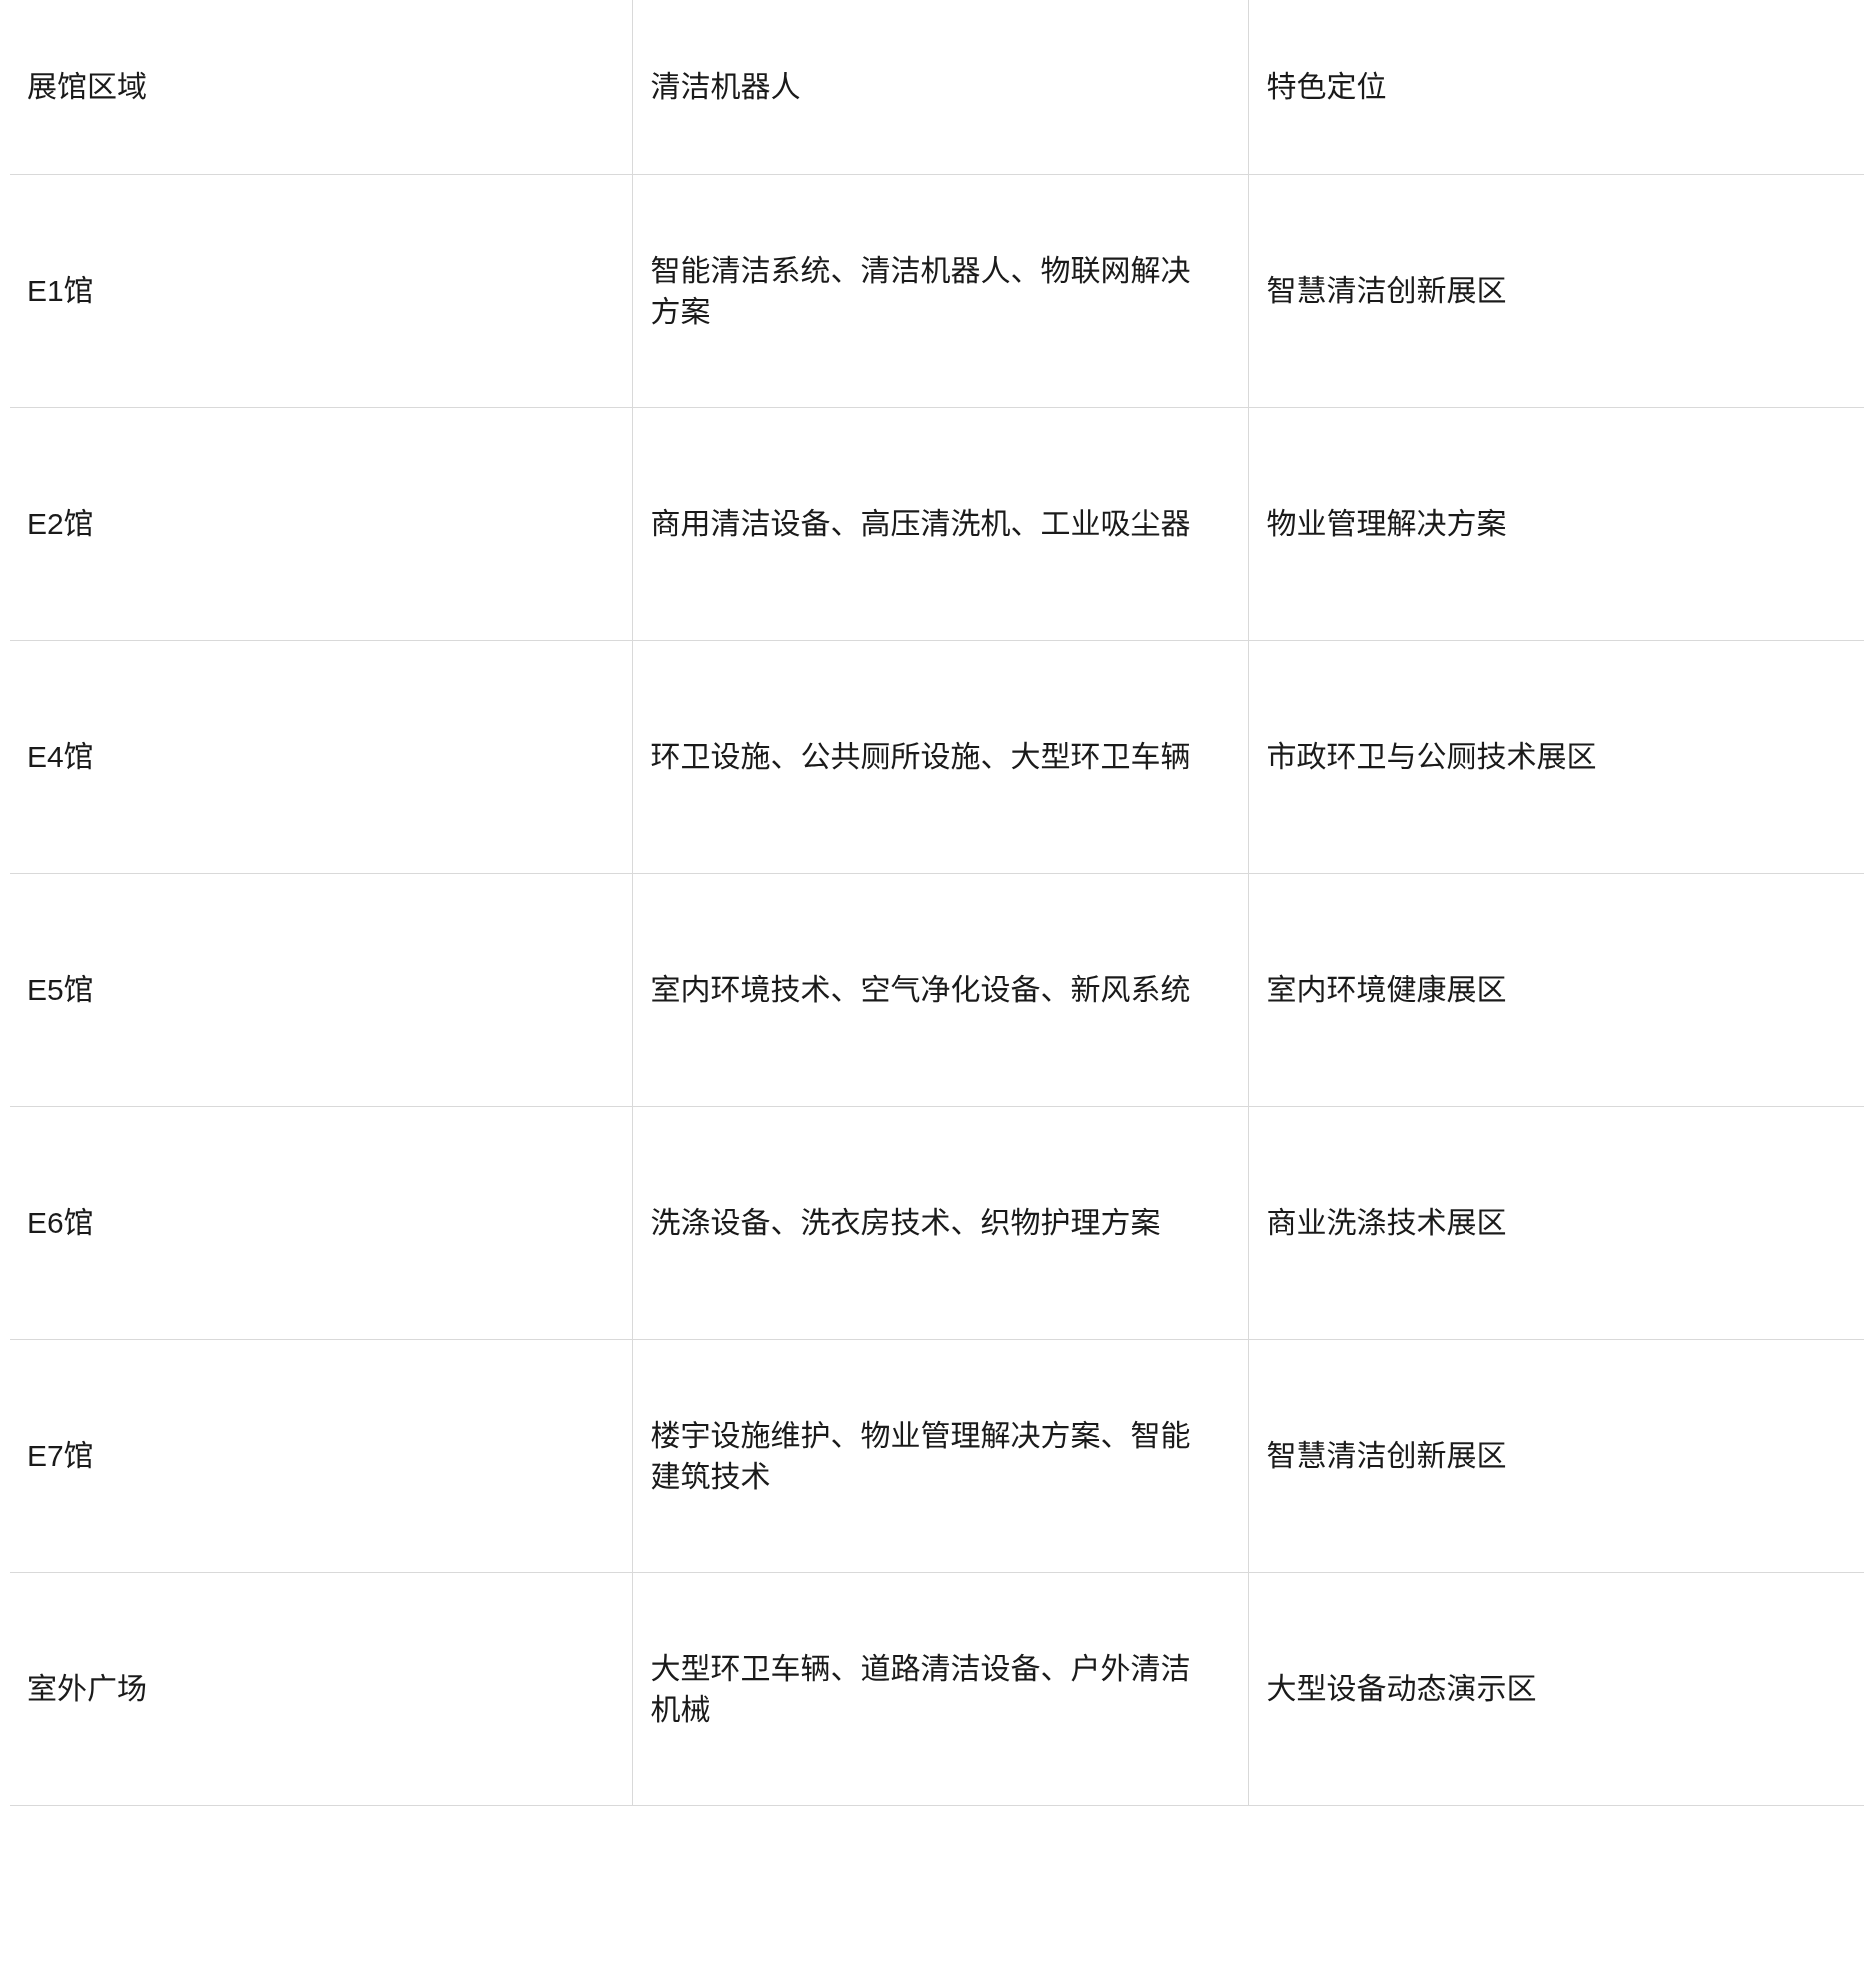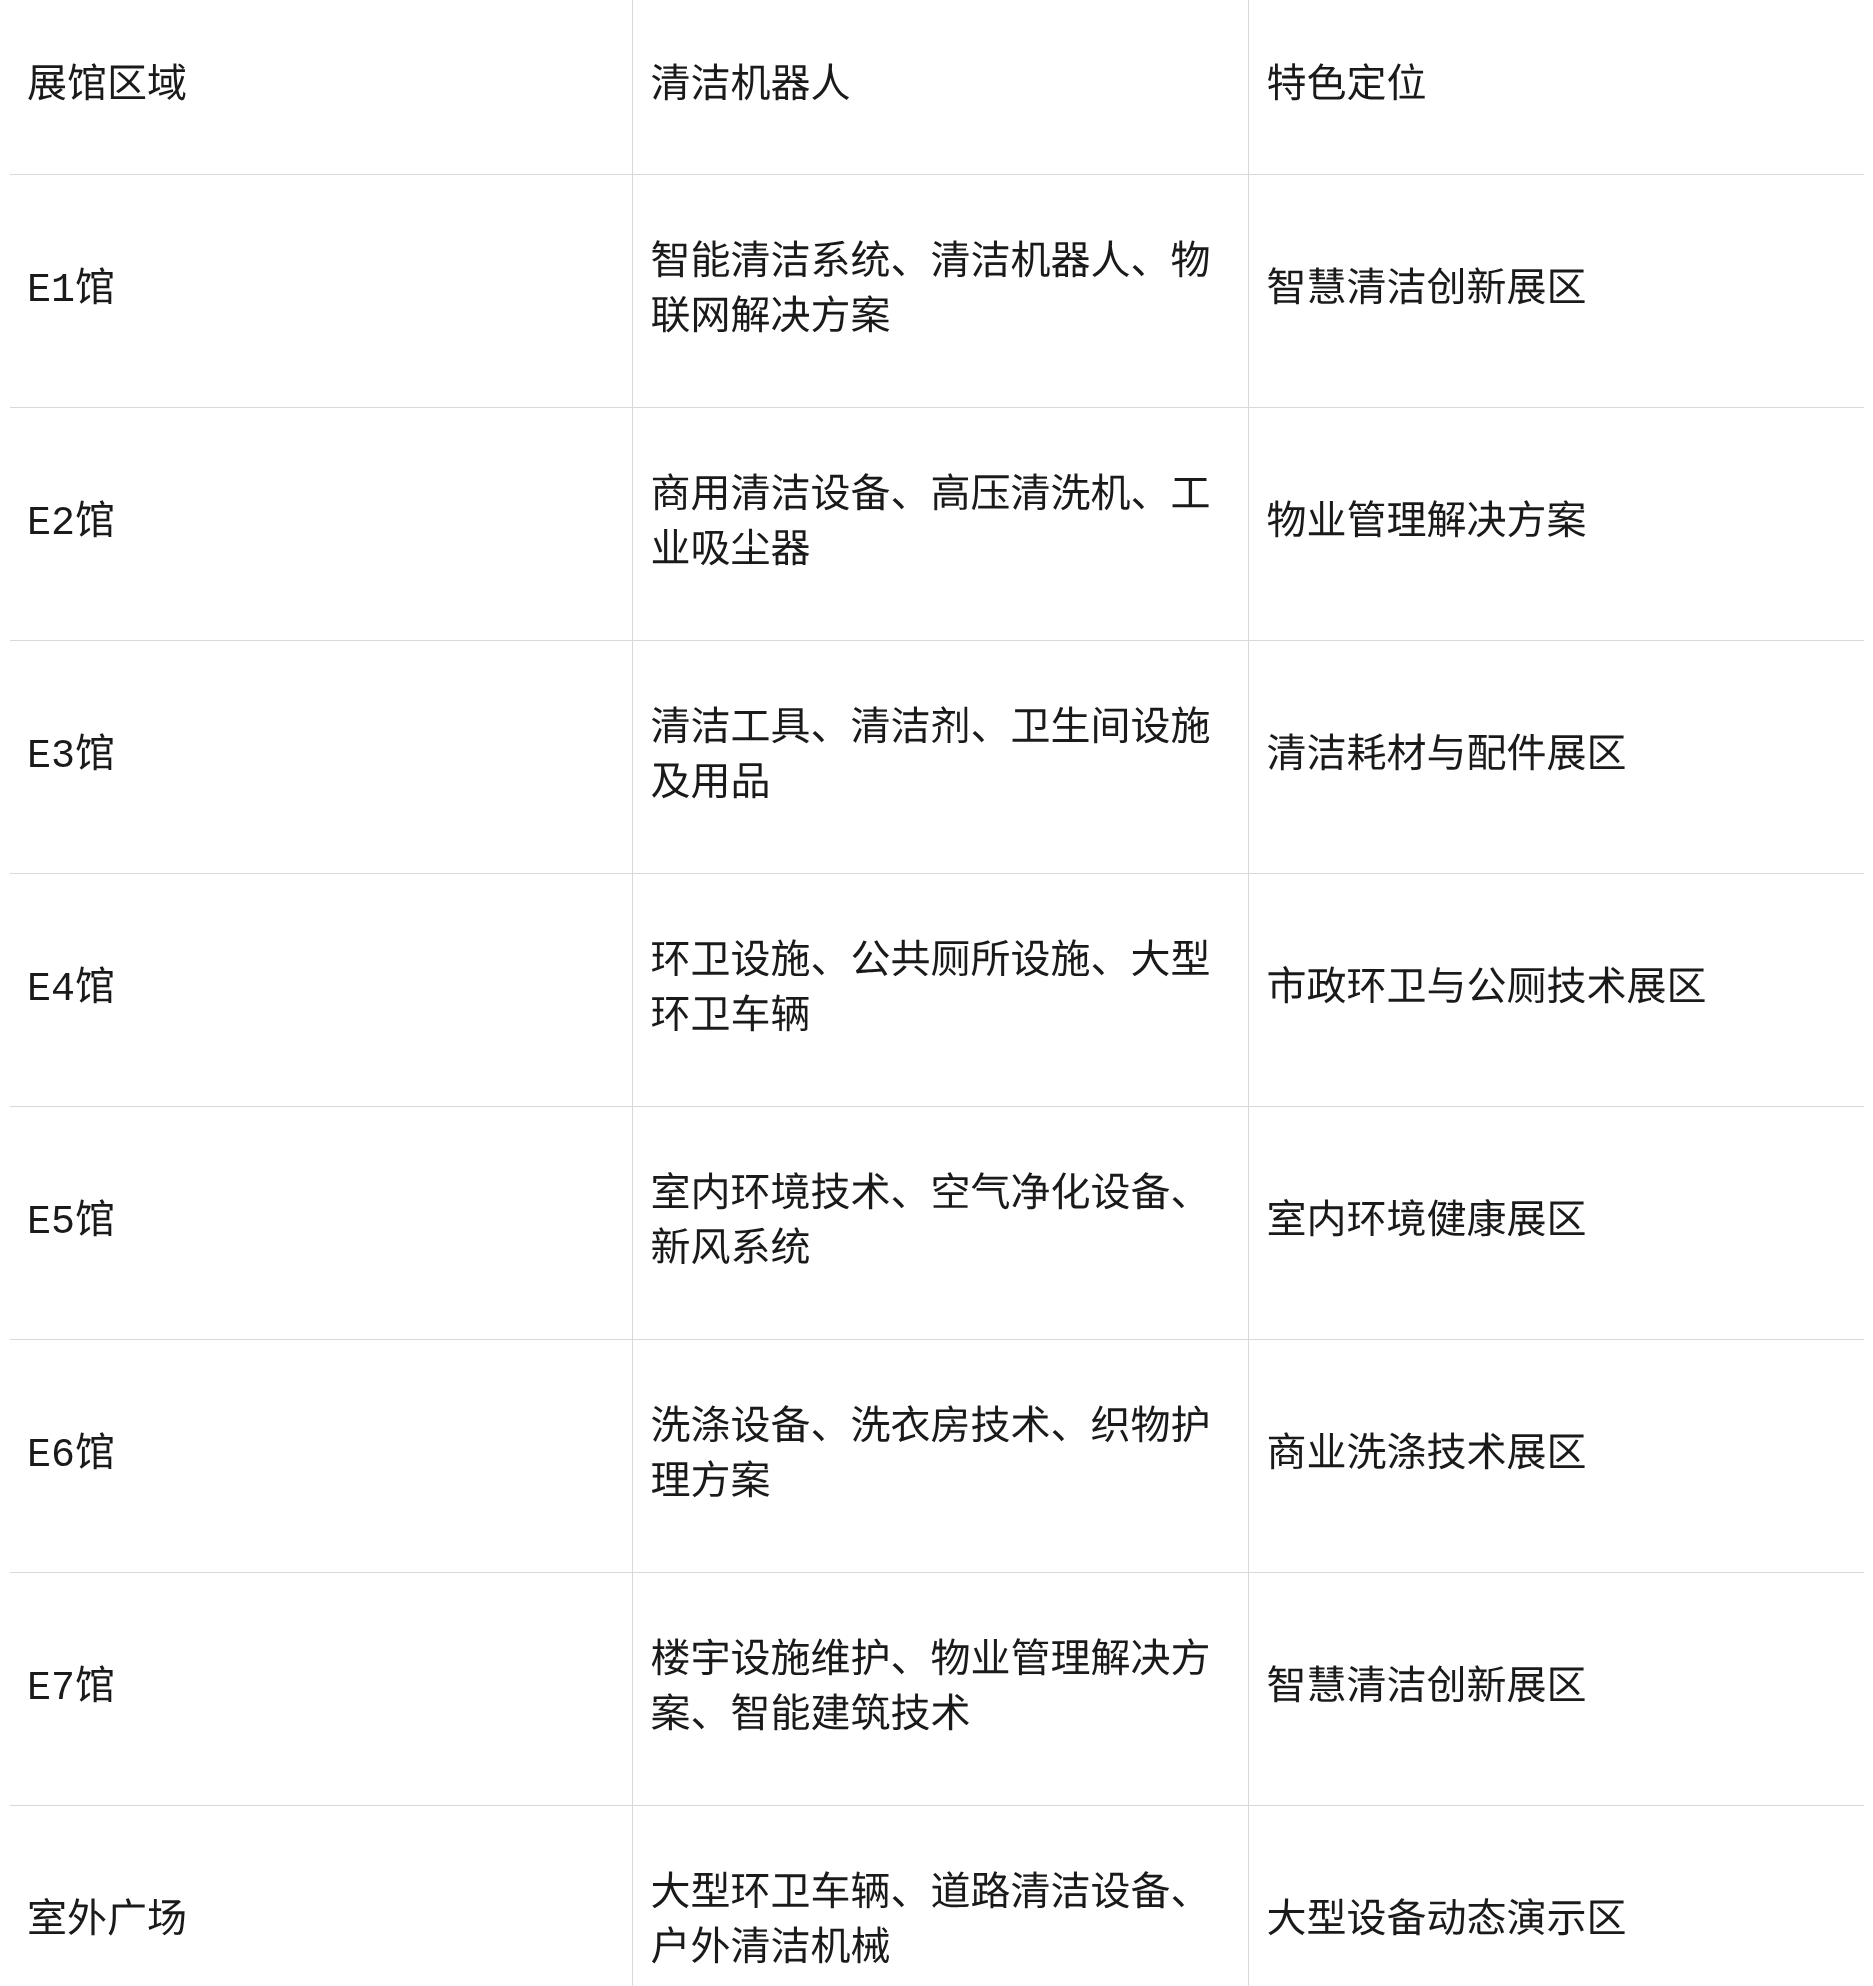--- a/index.html
+++ b/index.html
@@ -28,26 +28,25 @@
   table.exhibit-table col.col-area   { width: 623px; }
   table.exhibit-table col.col-cat    { width: 616px; }
   table.exhibit-table col.col-pos    { width: 615px; }
 
   table.exhibit-table th,
   table.exhibit-table td {
     border: 1.9px solid #d9d9d9;
     vertical-align: middle;
     text-align: left;
     padding: 25px 23px 25px 17.4px;
-    font-size: 40px;
+    font-size: 30px;
     line-height: 1.38;
     font-weight: 400;
     color: #1a1a1a;
     word-break: break-all;
-    font-family: Liberation Mono, monospace;
   }
   table.exhibit-table thead th {
     height: 174px;
     font-weight: 400;
     padding-top: 0;
     padding-bottom: 0;
   }
   table.exhibit-table tbody td {
     height: 182px;
   }
@@ -91,25 +90,20 @@
         <td class="cell-area">E1馆</td>
         <td class="cell-cat">智能清洁系统、清洁机器人、物联网解决方案</td>
         <td class="cell-pos">智慧清洁创新展区</td>
       </tr>
       <tr>
         <td class="cell-area">E2馆</td>
         <td class="cell-cat">商用清洁设备、高压清洗机、工业吸尘器</td>
         <td class="cell-pos">物业管理解决方案</td>
       </tr>
       <tr>
-        <td class="cell-area">E3馆</td>
-        <td class="cell-cat">清洁工具、清洁剂、卫生间设施及用品</td>
-        <td class="cell-pos">清洁耗材与配件展区</td>
-      </tr>
-      <tr>
         <td class="cell-area">E4馆</td>
         <td class="cell-cat">环卫设施、公共厕所设施、大型环卫车辆</td>
         <td class="cell-pos">市政环卫与公厕技术展区</td>
       </tr>
       <tr>
         <td class="cell-area">E5馆</td>
         <td class="cell-cat">室内环境技术、空气净化设备、新风系统</td>
         <td class="cell-pos">室内环境健康展区</td>
       </tr>
       <tr>

